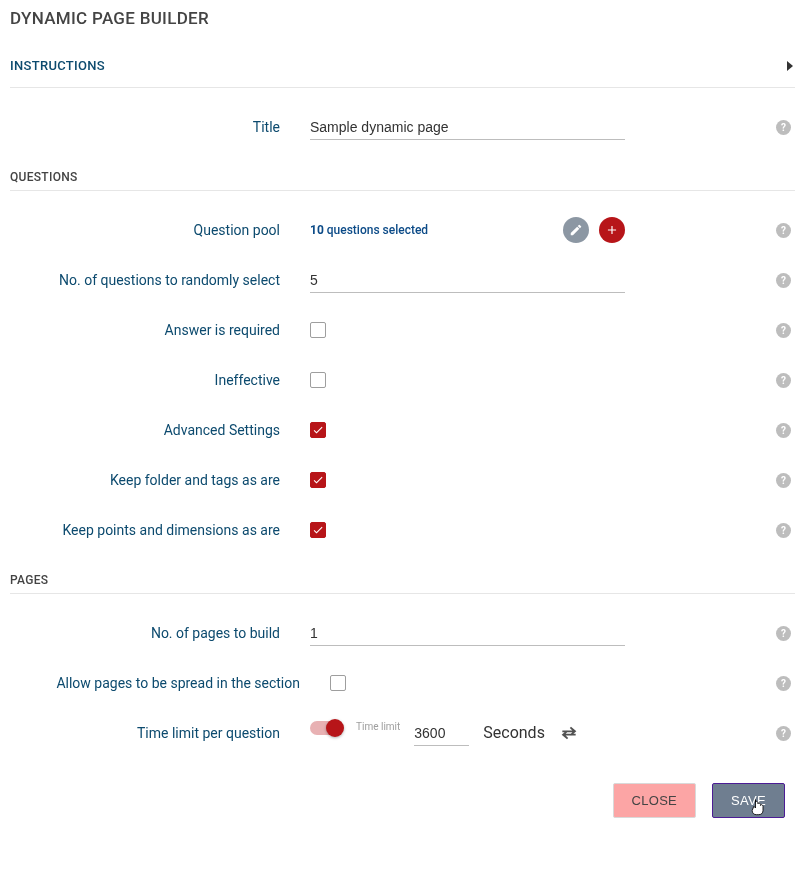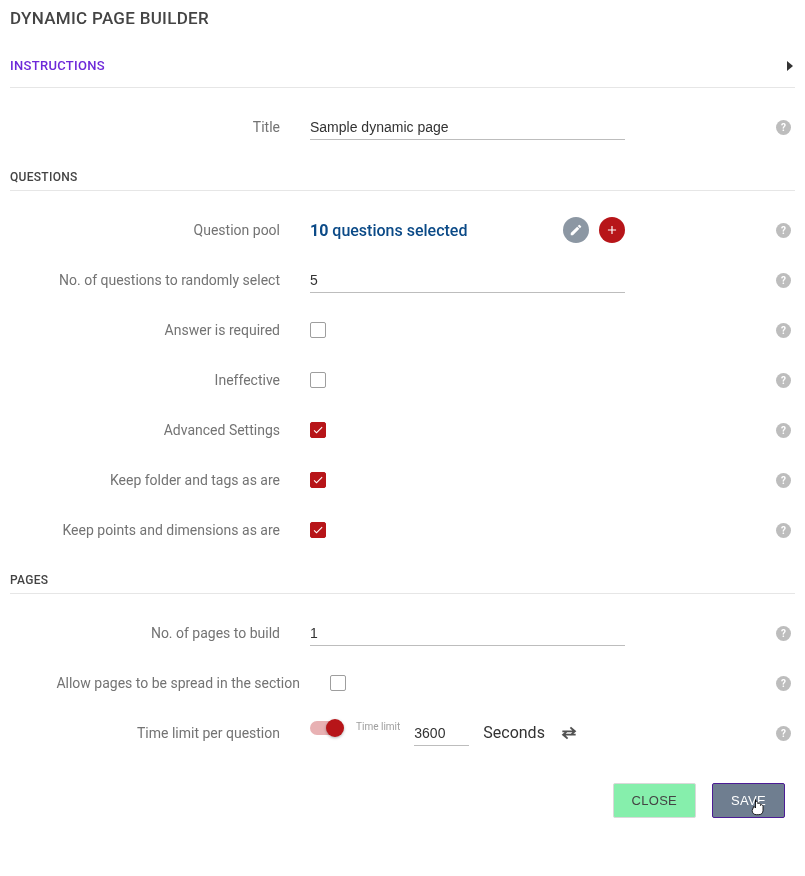--- a/index.html
+++ b/index.html
@@ -24,21 +24,21 @@
 .section-header {
   display: flex;
   align-items: center;
   justify-content: space-between;
   padding: 8px 0;
   cursor: pointer;
 }
 .section-header .label {
   font-size: 13px;
   font-weight: 500;
-  color: #6d28d9;
+  color: #0c4a6e;
   letter-spacing: .3px;
 }
 hr.divider {
   border: none;
   border-top: 1px solid #e6e6e6;
   margin: 6px 0 14px 0;
 }
 .group-label {
   font-size: 12px;
   font-weight: 500;
@@ -48,21 +48,21 @@
 }
 .form-row {
   display: flex;
   align-items: center;
   min-height: 50px;
 }
 .form-label {
   width: 300px;
   text-align: right;
   padding-right: 30px;
-  color: #737373;
+  color: #0c4a6e;
   font-size: 14px;
 }
 .form-label.ital { }
 .form-control {
   width: 315px;
   display: flex;
   gap: 10px;
 }
 .help-col {
   flex: 1;
@@ -93,21 +93,21 @@
   color: #333;
   background: transparent;
 }
 .text-input.small { width: 55px; }
 .pool-row {
   display: flex;
   align-items: center;
   width: 100%;
 }
 .pool-text {
-  font-size: 16px;
+  font-size: 12px;
   color: #0b4a87;
   font-weight: 500;
   flex: 1;
 }
 .pool-text b { font-weight: 700; }
 .icon-circle {
   width: 26px;
   height: 26px;
   border-radius: 50%;
   display: flex;
@@ -174,21 +174,21 @@
 }
 .btn {
   padding: 9px 18px;
   font-size: 13px;
   font-weight: 500;
   letter-spacing: .3px;
   cursor: pointer;
   border-radius: 2px;
 }
 .btn-outline {
-  background: #86efac;
+  background: #fca5a5;
   border: 1px solid #d9d9d9;
   color: #444;
 }
 .btn-primary {
   background: #6f7e90;
   border: 1px solid #4c1d95;
   color: #fff;
 }
 .cursor-pointer {
   position: absolute;

